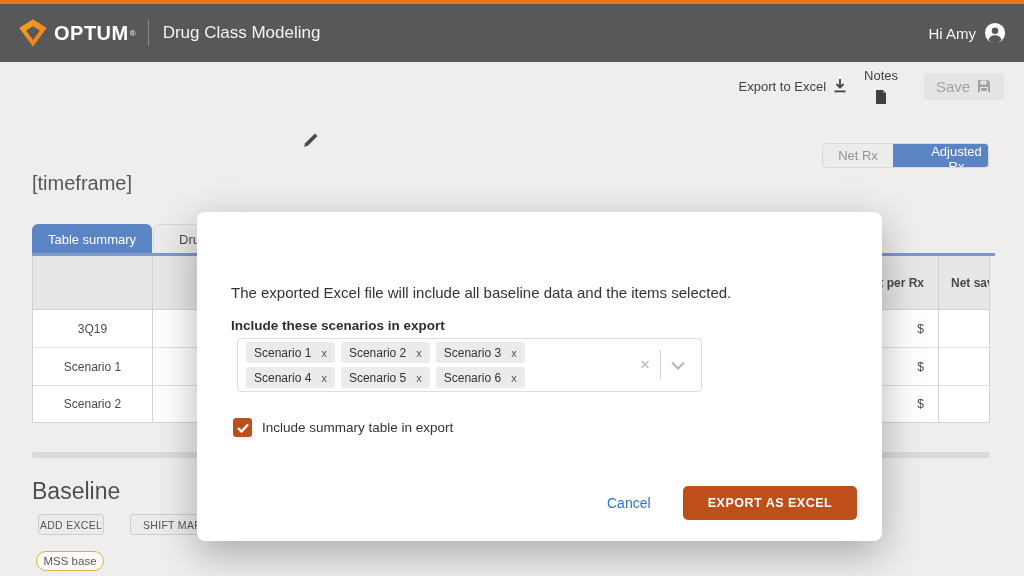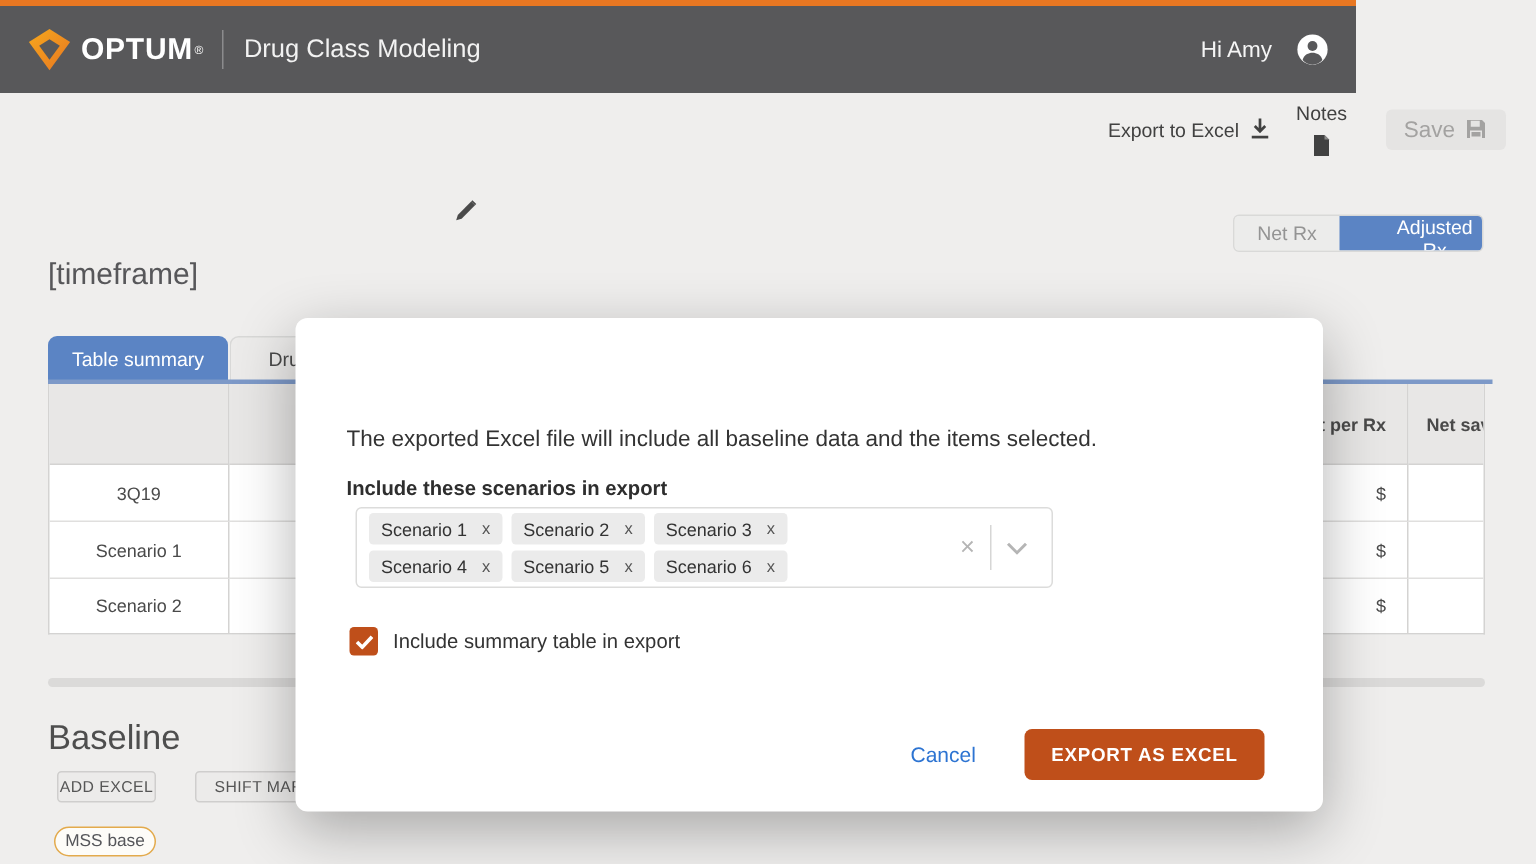--- a/index.html
+++ b/index.html
@@ -1,29 +1,29 @@
 <!DOCTYPE html>
 <html><head>
 <meta charset="utf-8">
 <style>
   * { margin:0; padding:0; box-sizing:border-box; }
   html,body { width:1024px; height:576px; }
   body { font-family:"Liberation Sans", sans-serif; background:#efeeed; }
   .screen { position:relative; width:1024px; height:576px; overflow:hidden; background:#efeeed; }
 
   
-  .topbar { position:absolute; left:0; top:0; width:904px; height:62px;
+  .topbar { position:absolute; left:0; top:0; width:1024px; height:62px;
             background:#58585a; border-top:4px solid #e87722;
             display:flex; align-items:center; padding:0 18px; }
   .logo-svg { width:30px; height:30px; margin-right:6px; }
   .brand { color:#fff; font-size:20px; font-weight:bold; letter-spacing:0.5px; }
   .brand-reg { color:#fff; font-size:8px; vertical-align:super; margin-left:1px; }
   .topbar-divider { width:1px; height:26px; background:#8b8b8d; margin:0 14px 0 12px; }
   .app-title { color:#f2f2f2; font-size:17px; }
-  .topbar-right { margin-left:auto; display:flex; align-items:center; gap:16px; }
+  .topbar-right { margin-left:auto; display:flex; align-items:center; gap:8px; }
   .greeting { color:#f5f5f5; font-size:15px; }
   .avatar-svg { width:22px; height:22px; }
 
   
   .toolbar { position:absolute; left:0; top:62px; width:1024px; height:48px;
              display:flex; align-items:center; justify-content:flex-end; padding-right:20px; }
   .tool-item { display:flex; align-items:center; gap:6px; color:#414141; font-size:13px; cursor:pointer; }
   .tool-item + .tool-item { margin-left:16px;flex-direction:column; }
   .tool-icon { width:16px; height:16px; }
   .save-btn { margin-left:26px; width:80px; height:27px; background:#e5e4e3; border:none; border-radius:4px;
@@ -99,21 +99,21 @@
   .chip-x { margin-left:10px; font-size:11px; color:#555; }
   .ms-controls { margin-left:auto; display:flex; align-items:center; }
   .ms-clear { color:#b5b5b5; font-size:17px; padding:0 10px; cursor:pointer; }
   .ms-divider { width:1px; height:30px; background:#d6d6d5; }
   .ms-chevron { padding:0 10px; cursor:pointer; display:flex; align-items:center; }
   .checkbox-row { position:absolute; left:36px; top:206px; display:flex; align-items:center; }
   .checkbox { width:19px; height:19px; background:#bf4f1a; border-radius:3px;
               display:flex; align-items:center; justify-content:center; cursor:pointer; }
   .checkbox-label { margin-left:10px; font-size:13.5px; color:#333; }
   .cancel-link { position:absolute; left:410px; top:283px; font-size:14px; color:#2d74d2; cursor:pointer; }
-  .export-btn { position:absolute; left:486px; top:274px; width:160px; height:34px; background:#bf4f1a;
+  .export-btn { position:absolute; left:486px; top:274px; width:174px; height:34px; background:#bf4f1a;
                 border:none; border-radius:5px; color:#fff; font-size:12.5px; font-weight:bold;
                 letter-spacing:0.5px; font-family:"Liberation Sans", sans-serif; cursor:pointer; }
 </style>
 </head>
 <body>
 
 <div class="screen">
 
   <header class="topbar">
     <svg class="logo-svg" viewBox="0 0 24 24">

